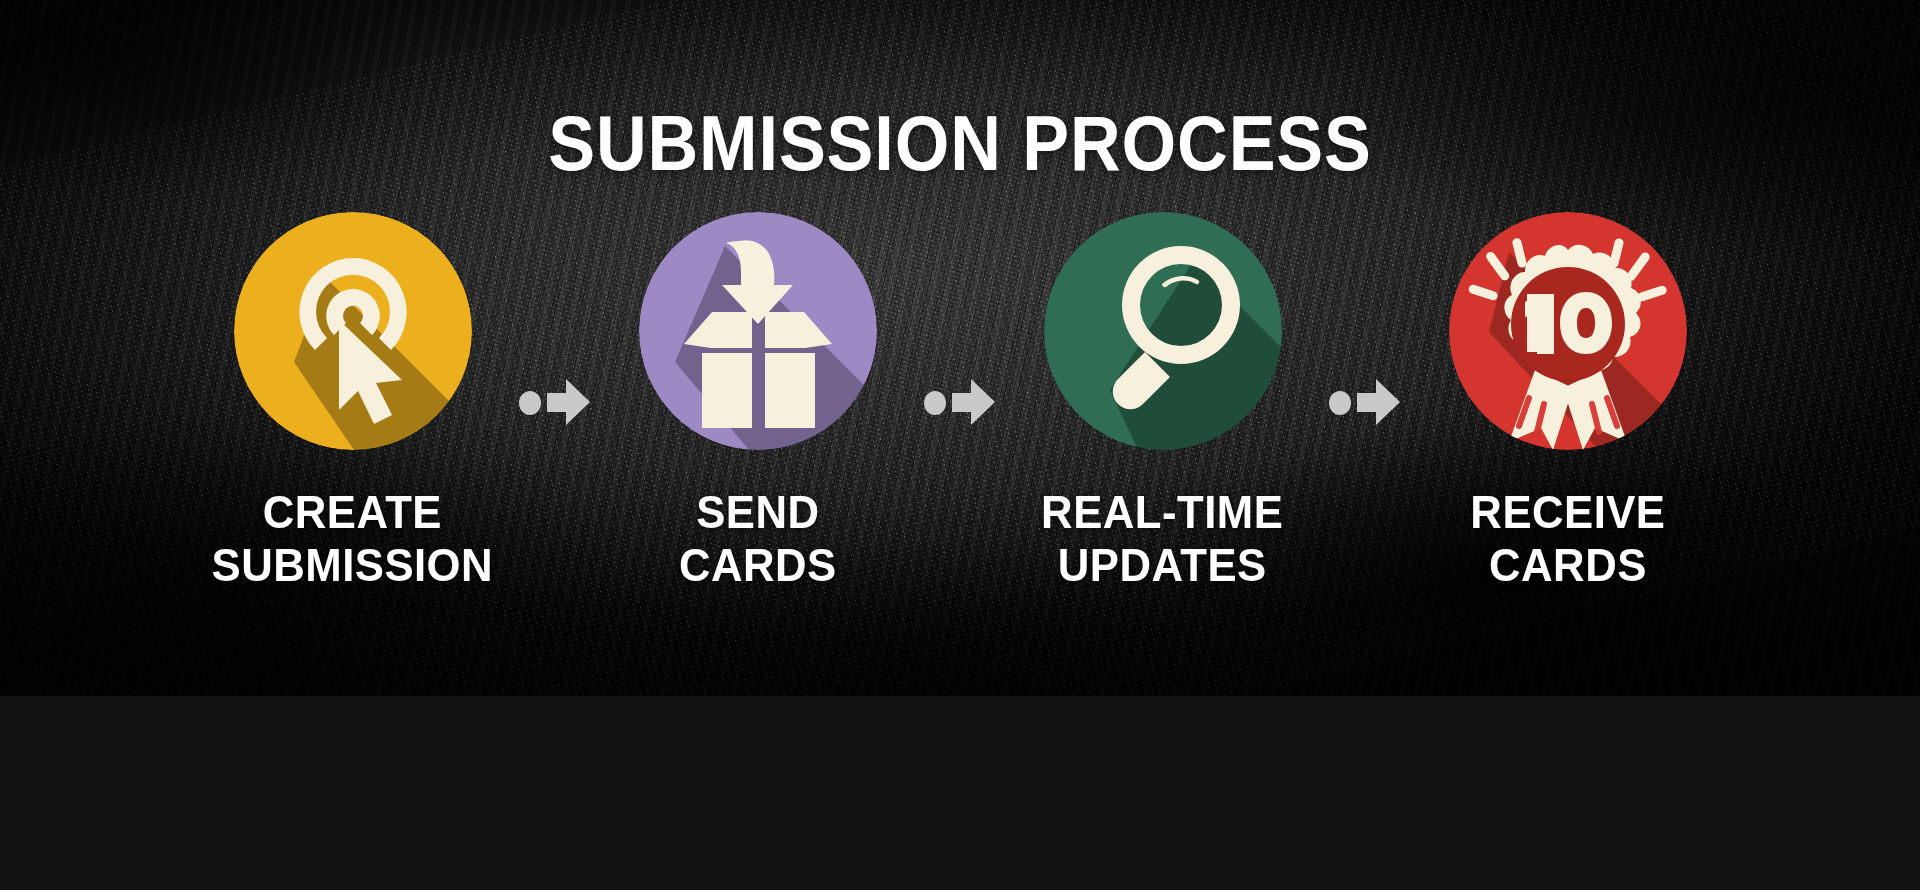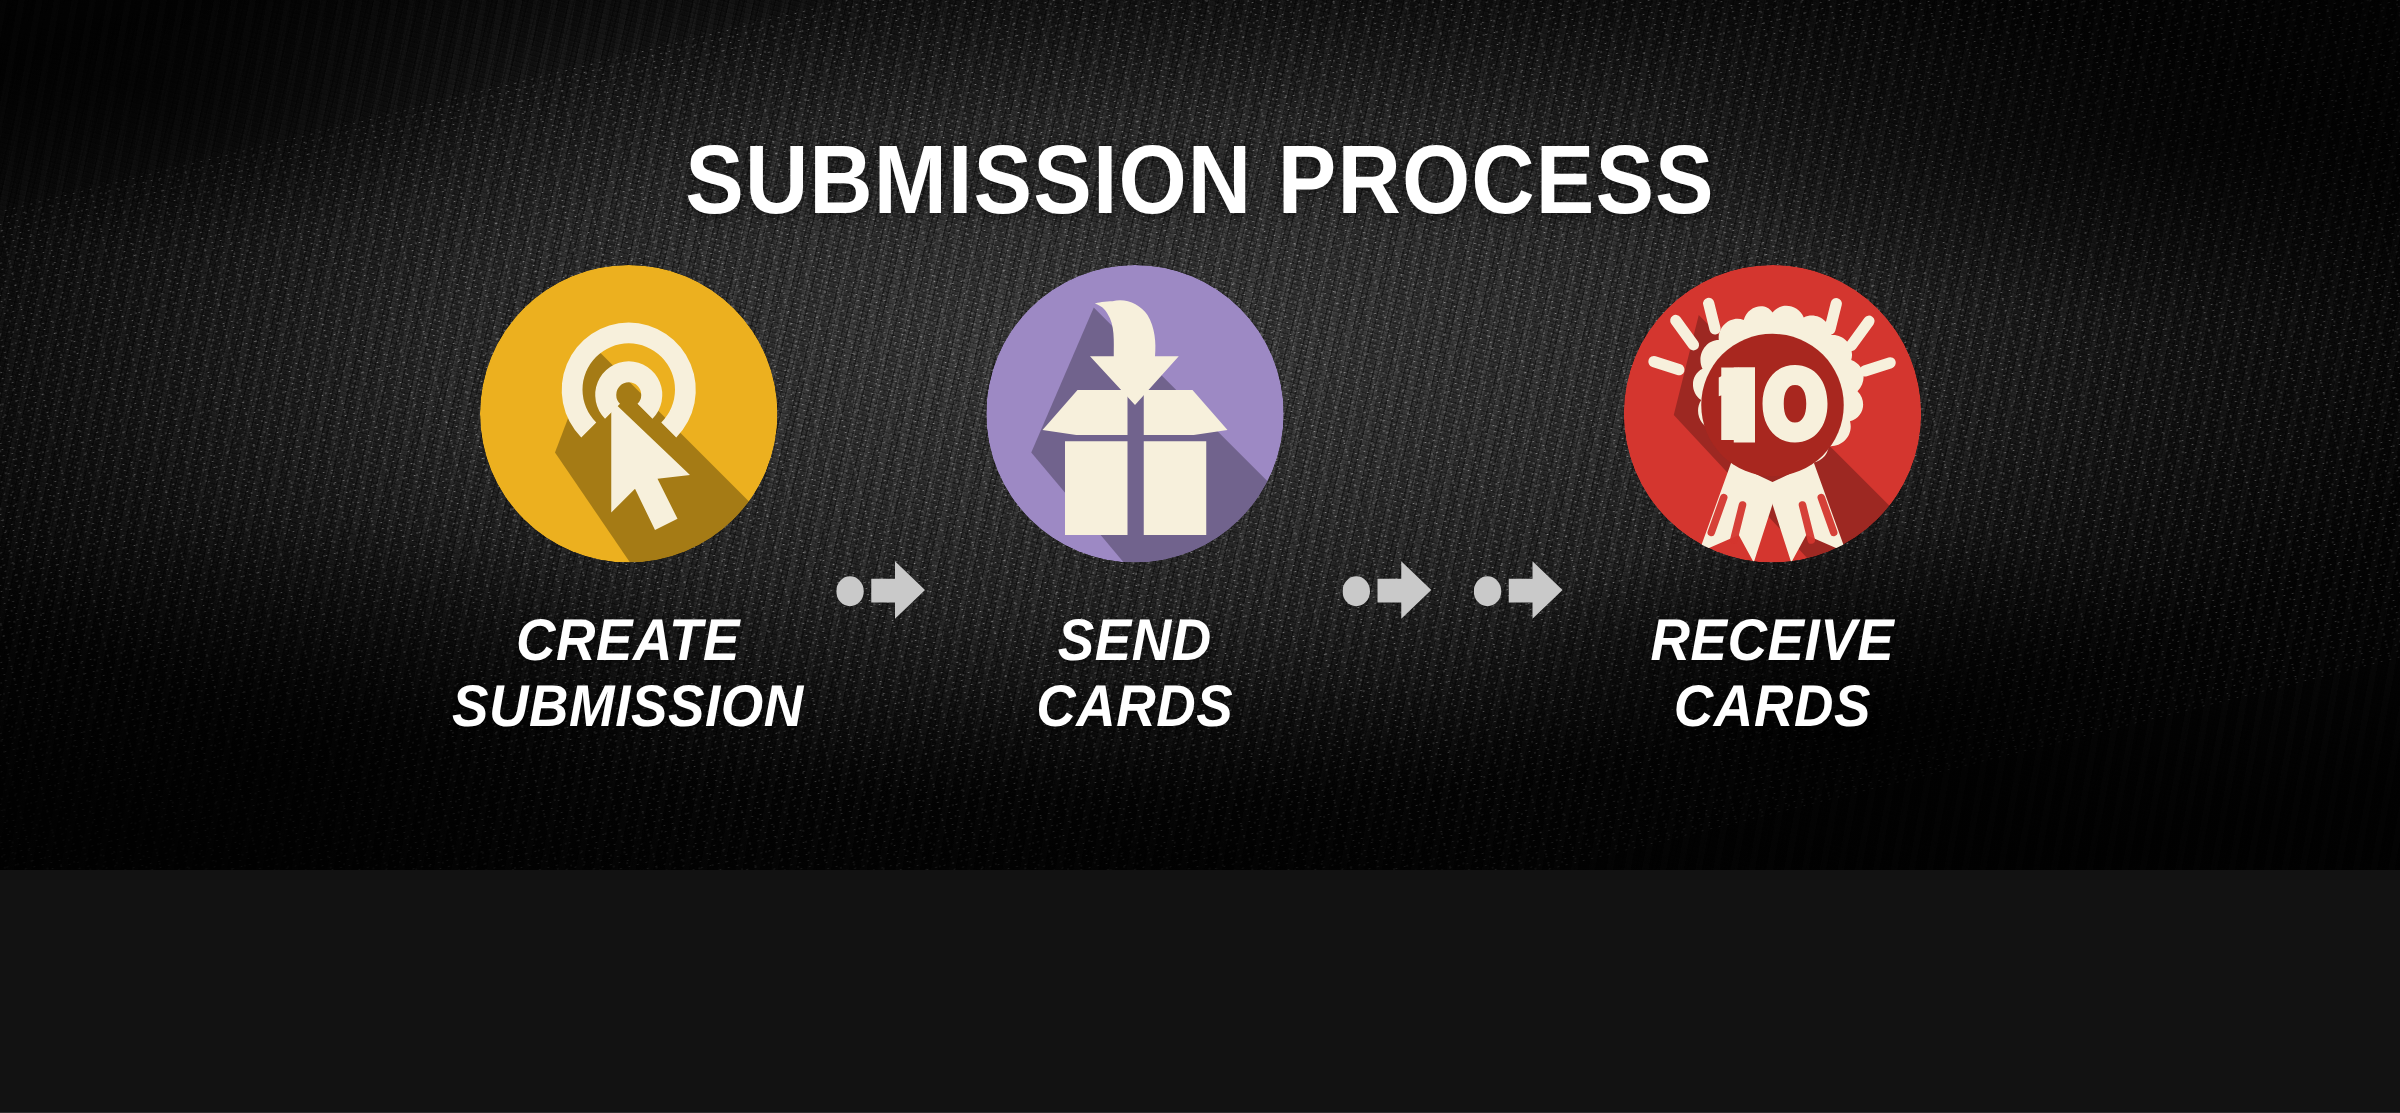--- a/index.html
+++ b/index.html
@@ -94,23 +94,22 @@
     transform:scaleX(.90);
     text-shadow:0 2px 10px rgba(0,0,0,.55);
     white-space:nowrap;
   }
 
   
   #steps {
     position:absolute;
     top:212px; left:0; width:1920px;
     display:flex;
-    align-items:flex-end;
+    align-items:center;
     justify-content:center;
-    font-style:italic;
   }
 
   .step {
     width:300px;
     display:flex;
     flex-direction:column;
     align-items:center;
   }
 
   .disc-wrap {
@@ -222,20 +221,39 @@
       </div>
     </div>
 
     <div class="sep">
       <svg width="72" height="52" viewBox="0 0 72 52" xmlns="http://www.w3.org/2000/svg">
         <ellipse cx="11" cy="27" rx="11" ry="12" fill="#c9c9c9"></ellipse>
         <path d="M28 17 L47 17 L47 3 L71 26 L47 49 L47 36 L28 36 Z" fill="#c9c9c9"></path>
       </svg>
     </div>
 
+    <div class="step">
+      <div class="disc-wrap">
+        <div class="disc">
+          <svg viewBox="0 0 238 238" xmlns="http://www.w3.org/2000/svg">
+            <circle cx="119" cy="119" r="119" fill="#2f6e54"></circle>
+            <path d="M150 48 L238 136 L238 238 L94 238 L66 178 Z" fill="#000" opacity="0.30"></path>
+            <g fill="#f7f0dc">
+              <path d="M137 34 a59 59 0 1 0 0 118 a59 59 0 0 0 0 -118 Z M137 52 a41 41 0 1 1 0 82 a41 41 0 0 1 0 -82 Z"></path>
+              <path d="M101 140 L74 167 c-7 7 -7 18 0 25 l0 0 c7 7 18 7 25 0 l27 -27 Z"></path>
+              <path d="M118 72 a31 31 0 0 1 36 -4 a2 2 0 0 1 -2 4 a26 26 0 0 0 -30 3 a3 3 0 0 1 -4 -3 Z"></path>
+            </g>
+          </svg>
+        </div>
+      </div>
+      <div class="step-label">
+        <span>REAL-TIME</span>
+        <span class="l2">UPDATES</span>
+      </div>
+    </div>
 
     <div class="sep">
       <svg width="72" height="52" viewBox="0 0 72 52" xmlns="http://www.w3.org/2000/svg">
         <ellipse cx="11" cy="27" rx="11" ry="12" fill="#c9c9c9"></ellipse>
         <path d="M28 17 L47 17 L47 3 L71 26 L47 49 L47 36 L28 36 Z" fill="#c9c9c9"></path>
       </svg>
     </div>
 
     <div class="step">
       <div class="disc-wrap">

